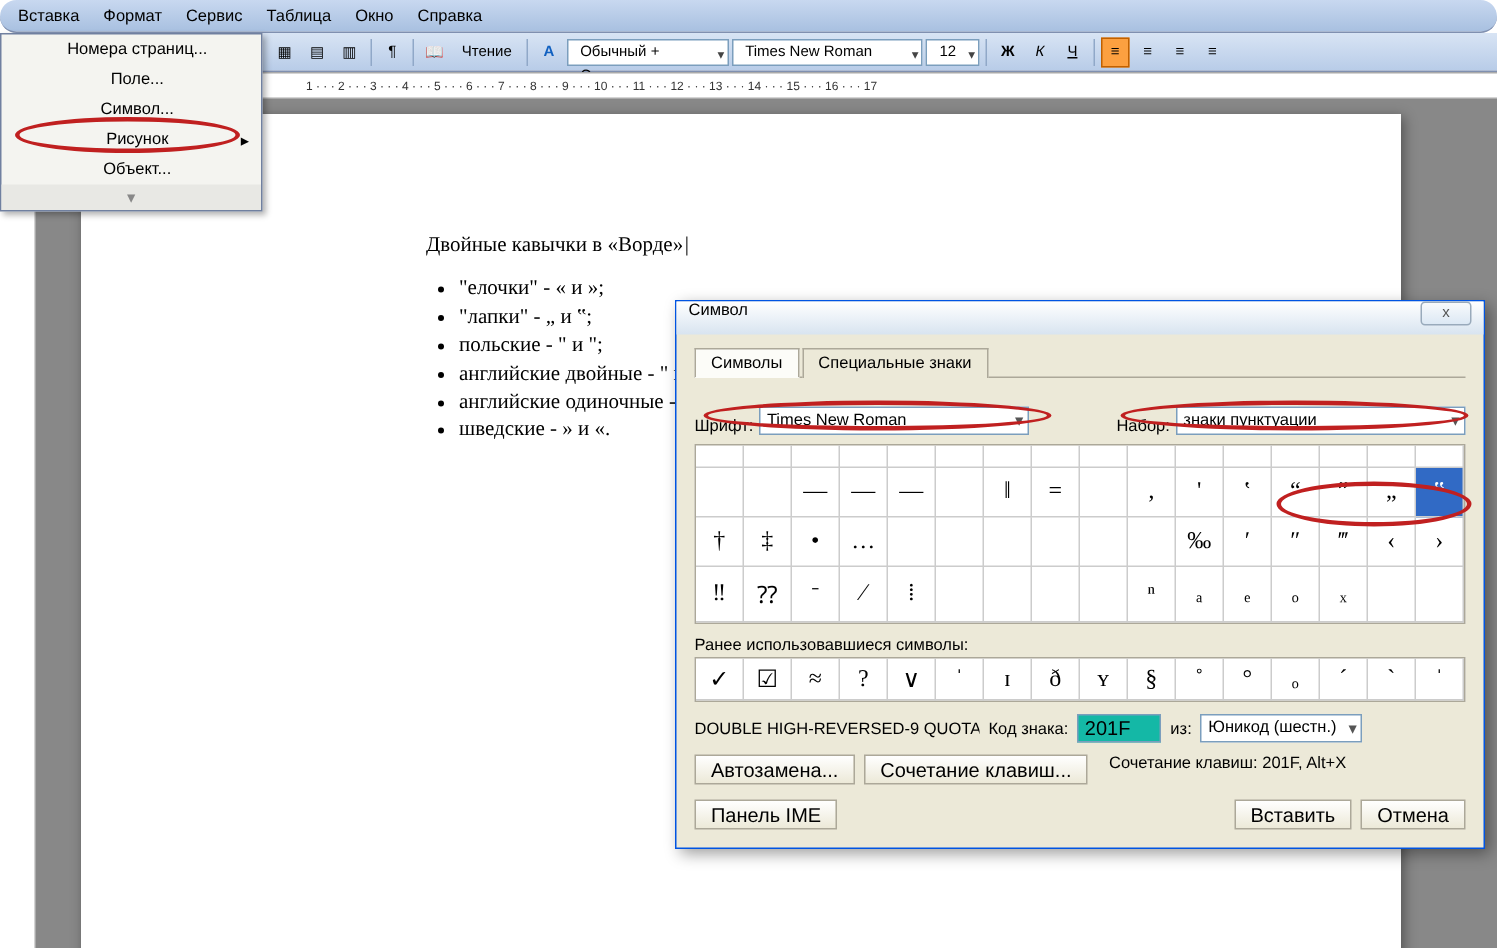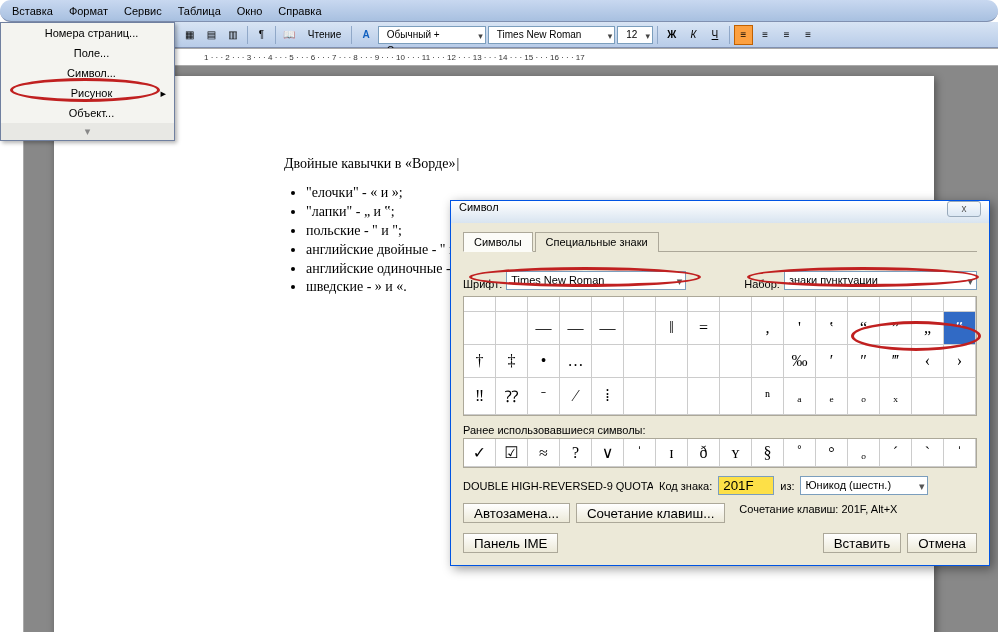--- a/index.html
+++ b/index.html
@@ -52,21 +52,21 @@
 .field-row { display: flex; align-items: flex-end; gap: 4px; margin-bottom: 6px; margin-top: 19px; }
 .label { white-space: nowrap; }
 .combo { flex: 1; background: #fff; border: 1px solid #7b9ebd; height: 19px; padding: 0 16px 0 4px; position: relative; line-height: 17px; }
 .combo::after { content: '▾'; position: absolute; right: 3px; top: 1px; color: #555; }
 .sym-grid { border: 1px solid #aca899; background: #fff; display: grid; grid-template-columns: repeat(16, 1fr); height: 120px; }
 .sym-cell { border-right: 1px solid #ccc; border-bottom: 1px solid #ccc; display: flex; align-items: center; justify-content: center; font-family: 'Times New Roman', serif; font-size: 16px; cursor: pointer; }
 .sym-cell.selected { background: #316ac5; color: #fff; }
 .recent-label { margin: 8px 0 2px; }
 .recent-grid { border: 1px solid #aca899; background: #fff; display: grid; grid-template-columns: repeat(16, 1fr); height: 30px; }
 .info-row { display: flex; align-items: center; gap: 6px; margin-top: 8px; }
-.txt-input { background: #fde047; border: 1px solid #7b9ebd; height: 19px; padding: 0 4px; width: 56px; }
+.txt-input { background: #14b8a6; border: 1px solid #7b9ebd; height: 19px; padding: 0 4px; width: 56px; }
 .btn { background: linear-gradient(#fff,#ece9d8); border: 1px solid #aca899; padding: 2px 10px; cursor: pointer; height: 20px; }
 .btn-row { display: flex; gap: 6px; margin-top: 8px; }
 .dialog-footer { display: flex; justify-content: space-between; margin-top: 10px; }
 .shortcut-text { margin-left: 8px; }
 </style>
 </head>
 <body>
 
 <div class="menubar">
   <div class="menubar-item"><span>Вставка</span></div>
@@ -239,21 +239,21 @@
         <div class="sym-cell">´</div>
         <div class="sym-cell">`</div>
         <div class="sym-cell">ˈ</div>
       </div>
 
     <div class="info-row">
       <span style="width:190px;overflow:hidden;white-space:nowrap;">DOUBLE HIGH-REVERSED-9 QUOTA...</span>
       <span class="label">Код знака:</span>
       <input class="txt-input" value="201F" style="">
       <span class="label">из:</span>
-      <div class="combo" style="width:128px;flex:none"><span>Юникод (шестн.)</span></div>
+      <div class="combo" style="width:108px;flex:none"><span>Юникод (шестн.)</span></div>
     </div>
 
     <div class="btn-row">
       <button class="btn">Автозамена...</button>
       <button class="btn">Сочетание клавиш...</button>
       <span class="shortcut-text">Сочетание клавиш: 201F, Alt+X</span>
     </div>
 
     <div class="dialog-footer">
       <button class="btn">Панель IME</button>

